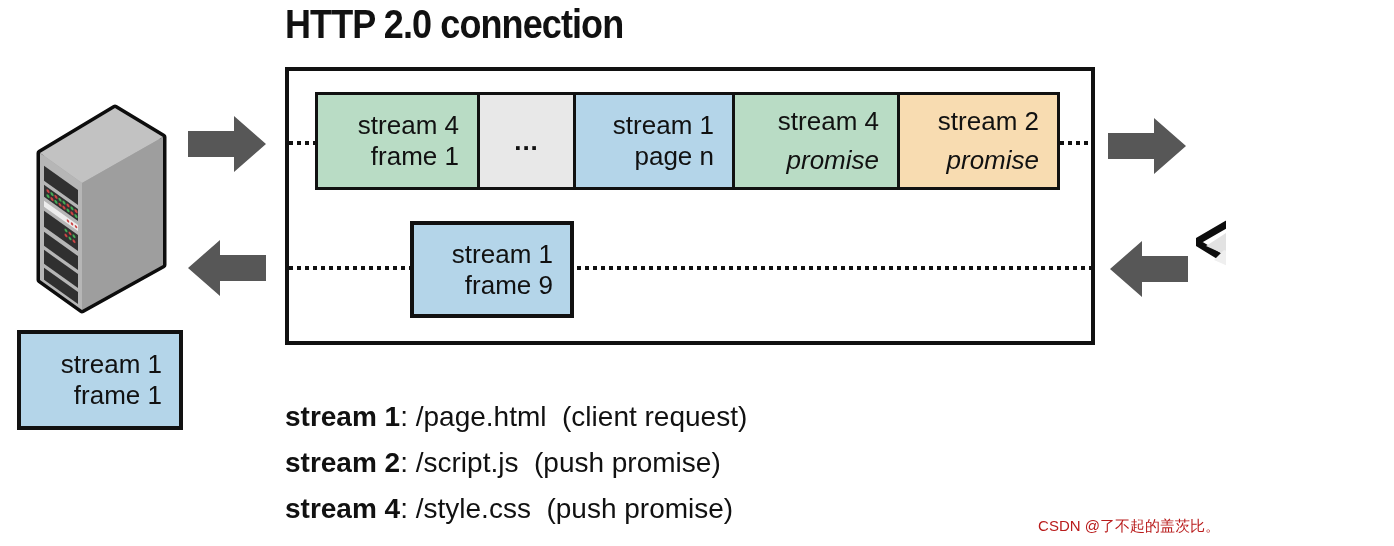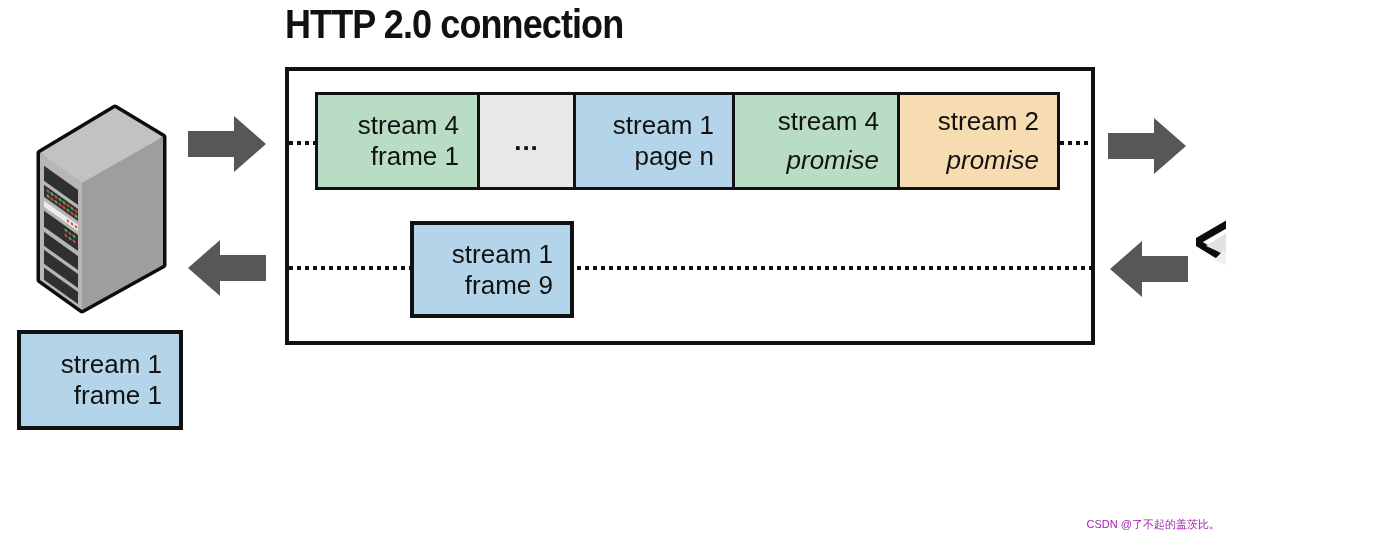--- a/index.html
+++ b/index.html
@@ -33,21 +33,21 @@
   .frame-box{
     box-sizing:border-box;border:4px solid #111;
     display:flex;flex-direction:column;justify-content:center;align-items:flex-end;
     padding-right:17px;font-size:26px;line-height:31px;white-space:nowrap;
   }
   
   .legend{left:285px;top:394px;font-size:28px;line-height:46px;}
   .legend-name{font-weight:700;}
   .legend-rest{white-space:pre;}
   
-  .watermark{right:6px;top:517px;font-size:11px;color:#a21caf;white-space:nowrap;}
+  .watermark{right:6px;top:517px;font-size:15px;color:#b91c1c;white-space:nowrap;}
   svg{display:block;}
 </style>
 </head>
 <body>
 
 <div id="canvas">
 
   <div class="abs title">HTTP 2.0 connection</div>
 
   <svg class="abs" style="left:25px;top:100px;" width="150" height="220" viewBox="0 0 150 220">
@@ -155,16 +155,21 @@
     <polygon points="74,2 172,34 156,118 62,68" fill="#ffffff" stroke="#0d0d0d" stroke-width="8" stroke-linejoin="round"></polygon>
     <polygon points="81,10 163,38 150,110 70,66" fill="#2d73b5"></polygon>
 
     <polygon points="62,68 156,118 92,160 0,104" fill="#ffffff" stroke="#0d0d0d" stroke-width="7" stroke-linejoin="round"></polygon>
 
     <polygon points="44,86 140,122 100,148 10,108" fill="#e2e2e2"></polygon>
 
     <polygon points="28,112 54,123 43,133 18,122" fill="#efefef"></polygon>
   </svg>
 
+  <div class="abs legend">
+    <div><span class="legend-name">stream 1</span><span class="legend-rest">: /page.html  (client request)</span></div>
+    <div><span class="legend-name">stream 2</span><span class="legend-rest">: /script.js  (push promise)</span></div>
+    <div><span class="legend-name">stream 4</span><span class="legend-rest">: /style.css  (push promise)</span></div>
+  </div>
 
   <div class="abs watermark">CSDN @了不起的盖茨比。</div>
 
 </div>
 
 </body></html>

